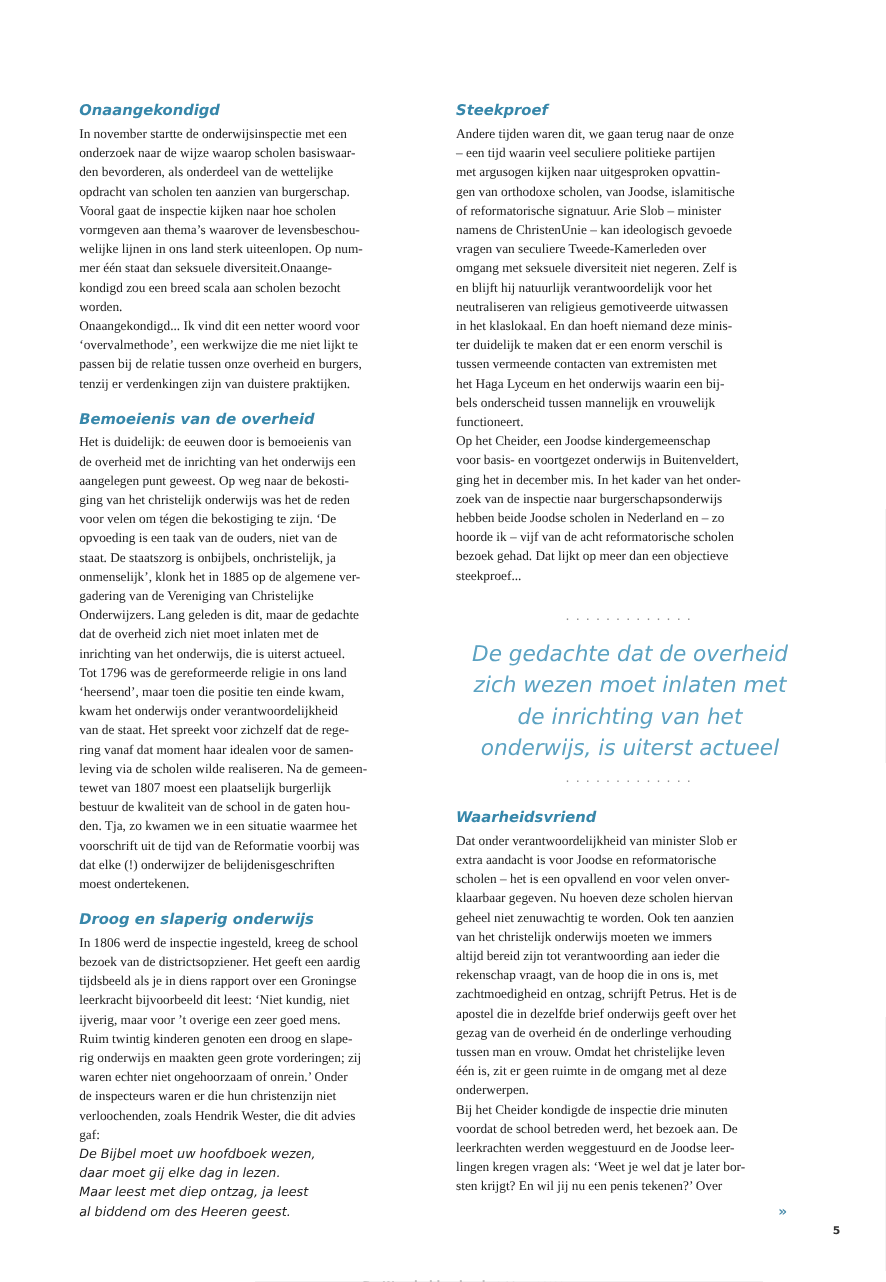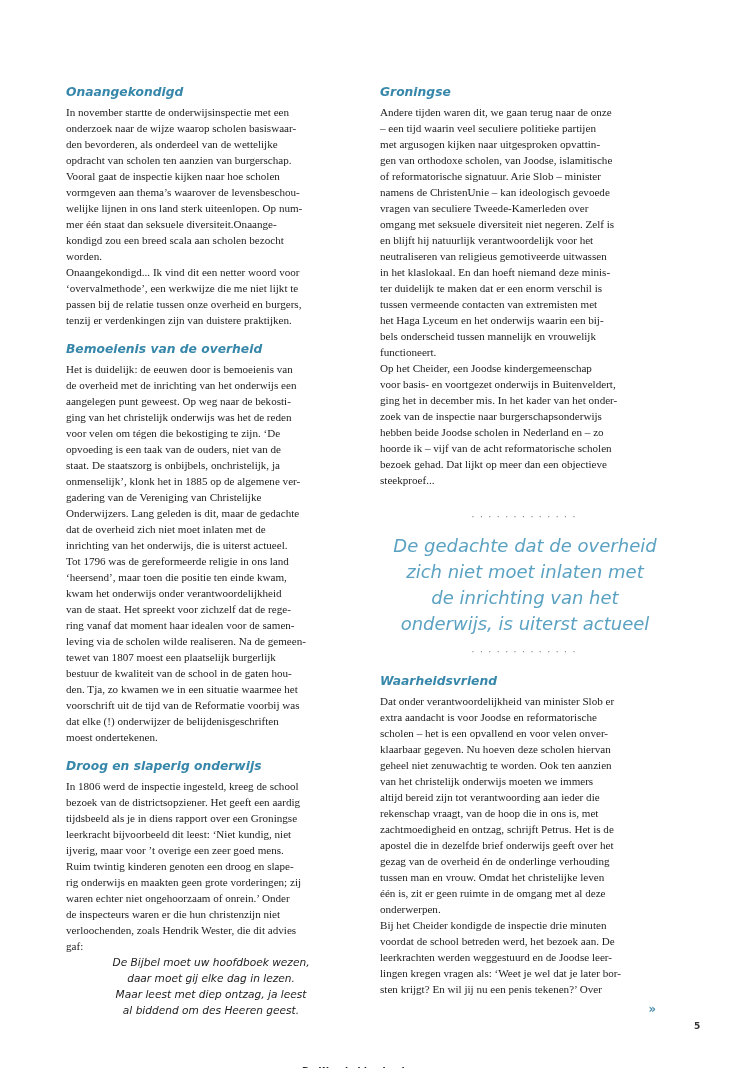--- a/index.html
+++ b/index.html
@@ -11,21 +11,21 @@
   .cols { position:absolute; left:66px; top:85px; display:flex; gap:24px; }
   .col { width:290px; font-size:11.1px; line-height:16px; position:relative; }
   .section-heading {
     font-family:"DejaVu Sans", sans-serif; font-style:italic; font-weight:bold;
     font-size:12.3px; line-height:15px; color:#3787aa; margin:14px 0 4px 0;
   }
   .section:first-child .section-heading { margin-top:0; }
   .section-body { white-space:pre-line; }
   .verse {
     white-space:pre-line; font-family:"DejaVu Sans", sans-serif;
-    font-style:italic; font-size:10.6px; line-height:16px; color:#222222;text-align:center;
+    font-style:italic; font-size:10.6px; line-height:16px; color:#222222;
   }
   .pullquote { text-align:center; margin:24px 0 16px 0; }
   .dots {
     display:block; color:#8f8f8f; font-size:9px; letter-spacing:3px;
     line-height:11px; font-family:"DejaVu Sans Mono", monospace;
   }
   .quote-text {
     display:block; white-space:pre-line; margin:10px 0;
     font-family:"DejaVu Sans", sans-serif; font-style:italic;
     font-size:18px; line-height:26px; color:#5ba2c2;
@@ -112,21 +112,21 @@
 gaf:</div>
         <div class="verse">De Bijbel moet uw hoofdboek wezen,
 daar moet gij elke dag in lezen.
 Maar leest met diep ontzag, ja leest
 al biddend om des Heeren geest.</div>
       </div>
     </div>
 
     <div class="col">
       <div class="section">
-        <div class="section-heading">Groningse</div>
+        <div class="section-heading">Steekproef</div>
         <div class="section-body">Andere tijden waren dit, we gaan terug naar de onze
 – een tijd waarin veel seculiere politieke partijen
 met argusogen kijken naar uitgesproken opvattin-
 gen van orthodoxe scholen, van Joodse, islamitische
 of reformatorische signatuur. Arie Slob – minister
 namens de ChristenUnie – kan ideologisch gevoede
 vragen van seculiere Tweede-Kamerleden over
 omgang met seksuele diversiteit niet negeren. Zelf is
 en blijft hij natuurlijk verantwoordelijk voor het
 neutraliseren van religieus gemotiveerde uitwassen
@@ -142,21 +142,21 @@
 zoek van de inspectie naar burgerschapsonderwijs
 hebben beide Joodse scholen in Nederland en – zo
 hoorde ik – vijf van de acht reformatorische scholen
 bezoek gehad. Dat lijkt op meer dan een objectieve
 steekproef...</div>
       </div>
 
       <div class="pullquote">
         <span class="dots">·············</span>
         <span class="quote-text">De gedachte dat de overheid
-zich niet moet inlaten met
+zich wezen moet inlaten met
 de inrichting van het
 onderwijs, is uiterst actueel</span>
         <span class="dots">·············</span>
       </div>
 
       <div class="section">
         <div class="section-heading">Waarheidsvriend</div>
         <div class="section-body">Dat onder verantwoordelijkheid van minister Slob er
 extra aandacht is voor Joodse en reformatorische
 scholen – het is een opvallend en voor velen onver-

